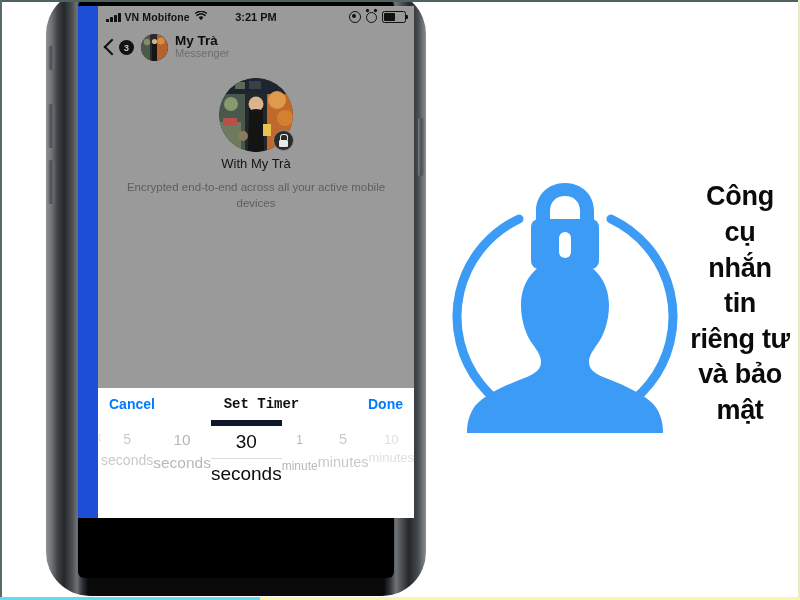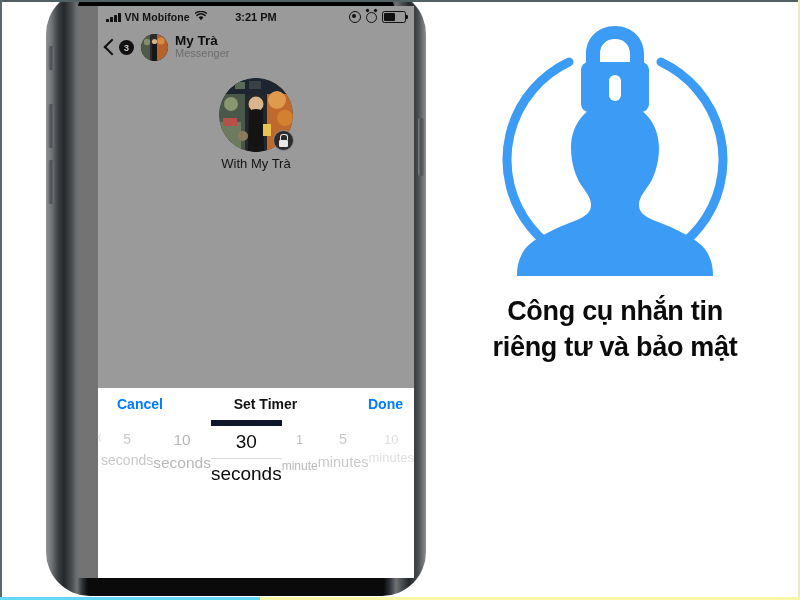--- a/index.html
+++ b/index.html
@@ -33,22 +33,22 @@
     background:#000;border-radius:6px;
   }
   .side-btn{position:absolute;background:linear-gradient(to right,#7c8084,#4a4e52,#6e7276);border-radius:2px;}
   .btn-silent{left:2px;top:46px;width:6px;height:24px;}
   .btn-volup{left:2px;top:104px;width:6px;height:44px;}
   .btn-voldn{left:2px;top:160px;width:6px;height:44px;}
   .btn-power{right:2px;top:118px;width:6px;height:58px;}
 
   
   #screen{
-    position:absolute;left:32px;top:6px;width:316px;height:572px;
-    background:#737373;overflow:hidden;padding-left:20px;
+    position:absolute;left:32px;top:6px;width:316px;height:512px;
+    background:#1d4ed8;overflow:hidden;padding-left:20px;
   }
   .statusbar{
     height:22px;background:#9a9a9a;display:flex;align-items:center;
     padding:0 8px;color:#111;font-size:11px;font-weight:bold;
     position:relative;
   }
   .sb-left{display:flex;align-items:center;gap:4px;}
   .sb-bars{display:flex;align-items:flex-end;gap:1.5px;height:9px;}
   .sb-bars i{display:block;width:2.5px;background:#111;border-radius:.5px;}
   .sb-bars i:nth-child(1){height:3px}
@@ -96,38 +96,38 @@
   .lock-badge .bodyb{position:absolute;bottom:3.5px;width:8.5px;height:6.5px;background:#e8e8e8;border-radius:1.2px;}
 
   .sc-title{margin-top:13px;font-size:19px;font-weight:bold;color:#111;letter-spacing:-.2px;}
   .sc-sub{margin-top:4px;font-size:13px;color:#141414;}
   .sc-desc{margin-top:9px;font-size:11.5px;color:#5e5e5e;text-align:center;line-height:1.35;
     max-width:264px;}
 
   
   .sheet{background:#fff;height:190px;position:relative;}
   .sheet-bar{height:32px;display:flex;align-items:center;justify-content:space-between;
-    padding:0 11px;background:#fff;margin-left:8px;}
+    padding:0 11px;background:#fff;}
   .sheet-btn{color:#007AFF;font-size:14px;font-weight:600;}
-  .sheet-title{font-size:14px;font-weight:bold;color:#111;}
+  .sheet-title{font-size:14px;font-weight:bold;color:#111;font-family:Liberation Mono, monospace;}
   .picker{position:relative;height:158px;overflow:hidden;background:#fff;}
   .picker-list{display:flex;flex-direction:row;align-items:center;}
   .pk{width:100%;text-align:center;color:#9c9c9c;}
   .pk-0{font-size:12px;opacity:.28;height:13px;line-height:11px;overflow:hidden;}
   .pk-1{font-size:14px;opacity:.55;height:21px;line-height:21px;}
   .pk-2{font-size:15.5px;opacity:.72;height:23px;line-height:23px;}
   .pk-sel{font-size:19px;color:#0c0c0c;height:32px;line-height:32px;
     border-top:6px solid #0f172a;border-bottom:1px solid #dcdcdc;}
   .pk-4{font-size:12px;opacity:.72;height:26px;line-height:26px;}
   .pk-5{font-size:14.5px;opacity:.55;height:23px;line-height:23px;}
   .pk-6{font-size:13px;opacity:.32;height:18px;line-height:18px;}
 
   
   #right{position:absolute;left:440px;top:0;width:350px;height:600px;
-    display:flex;flex-direction:column;align-items:center;}
+    display:flex;flex-direction:row;align-items:center;}
   .lockmark{margin-top:18px;width:250px;height:268px;}
   .caption{margin-top:8px;text-align:center;font-size:27px;font-weight:bold;
     color:#0b0b0b;line-height:1.32;letter-spacing:-.3px;}
 </style>
 </head>
 <body>
 
 <div id="stage">
 
   <div id="phone">
@@ -226,20 +226,21 @@
                 <circle cx="24" cy="58" r="5" fill="#8a7b5f"></circle>
               </g>
             </svg>
           </div>
           <div class="lock-badge">
             <span class="shackle"></span>
               <span class="bodyb"></span>
           </div>
         </div>
         <div class="sc-sub">With My Trà</div>
+        <div class="sc-desc">Encrypted end-to-end across all your active mobile devices</div>
       </div>
 
       <div class="sheet">
         <div class="sheet-bar">
           <span class="sheet-btn">Cancel</span>
           <span class="sheet-title">Set Timer</span>
           <span class="sheet-btn">Done</span>
         </div>
         <div class="picker">
           <div class="picker-list">

